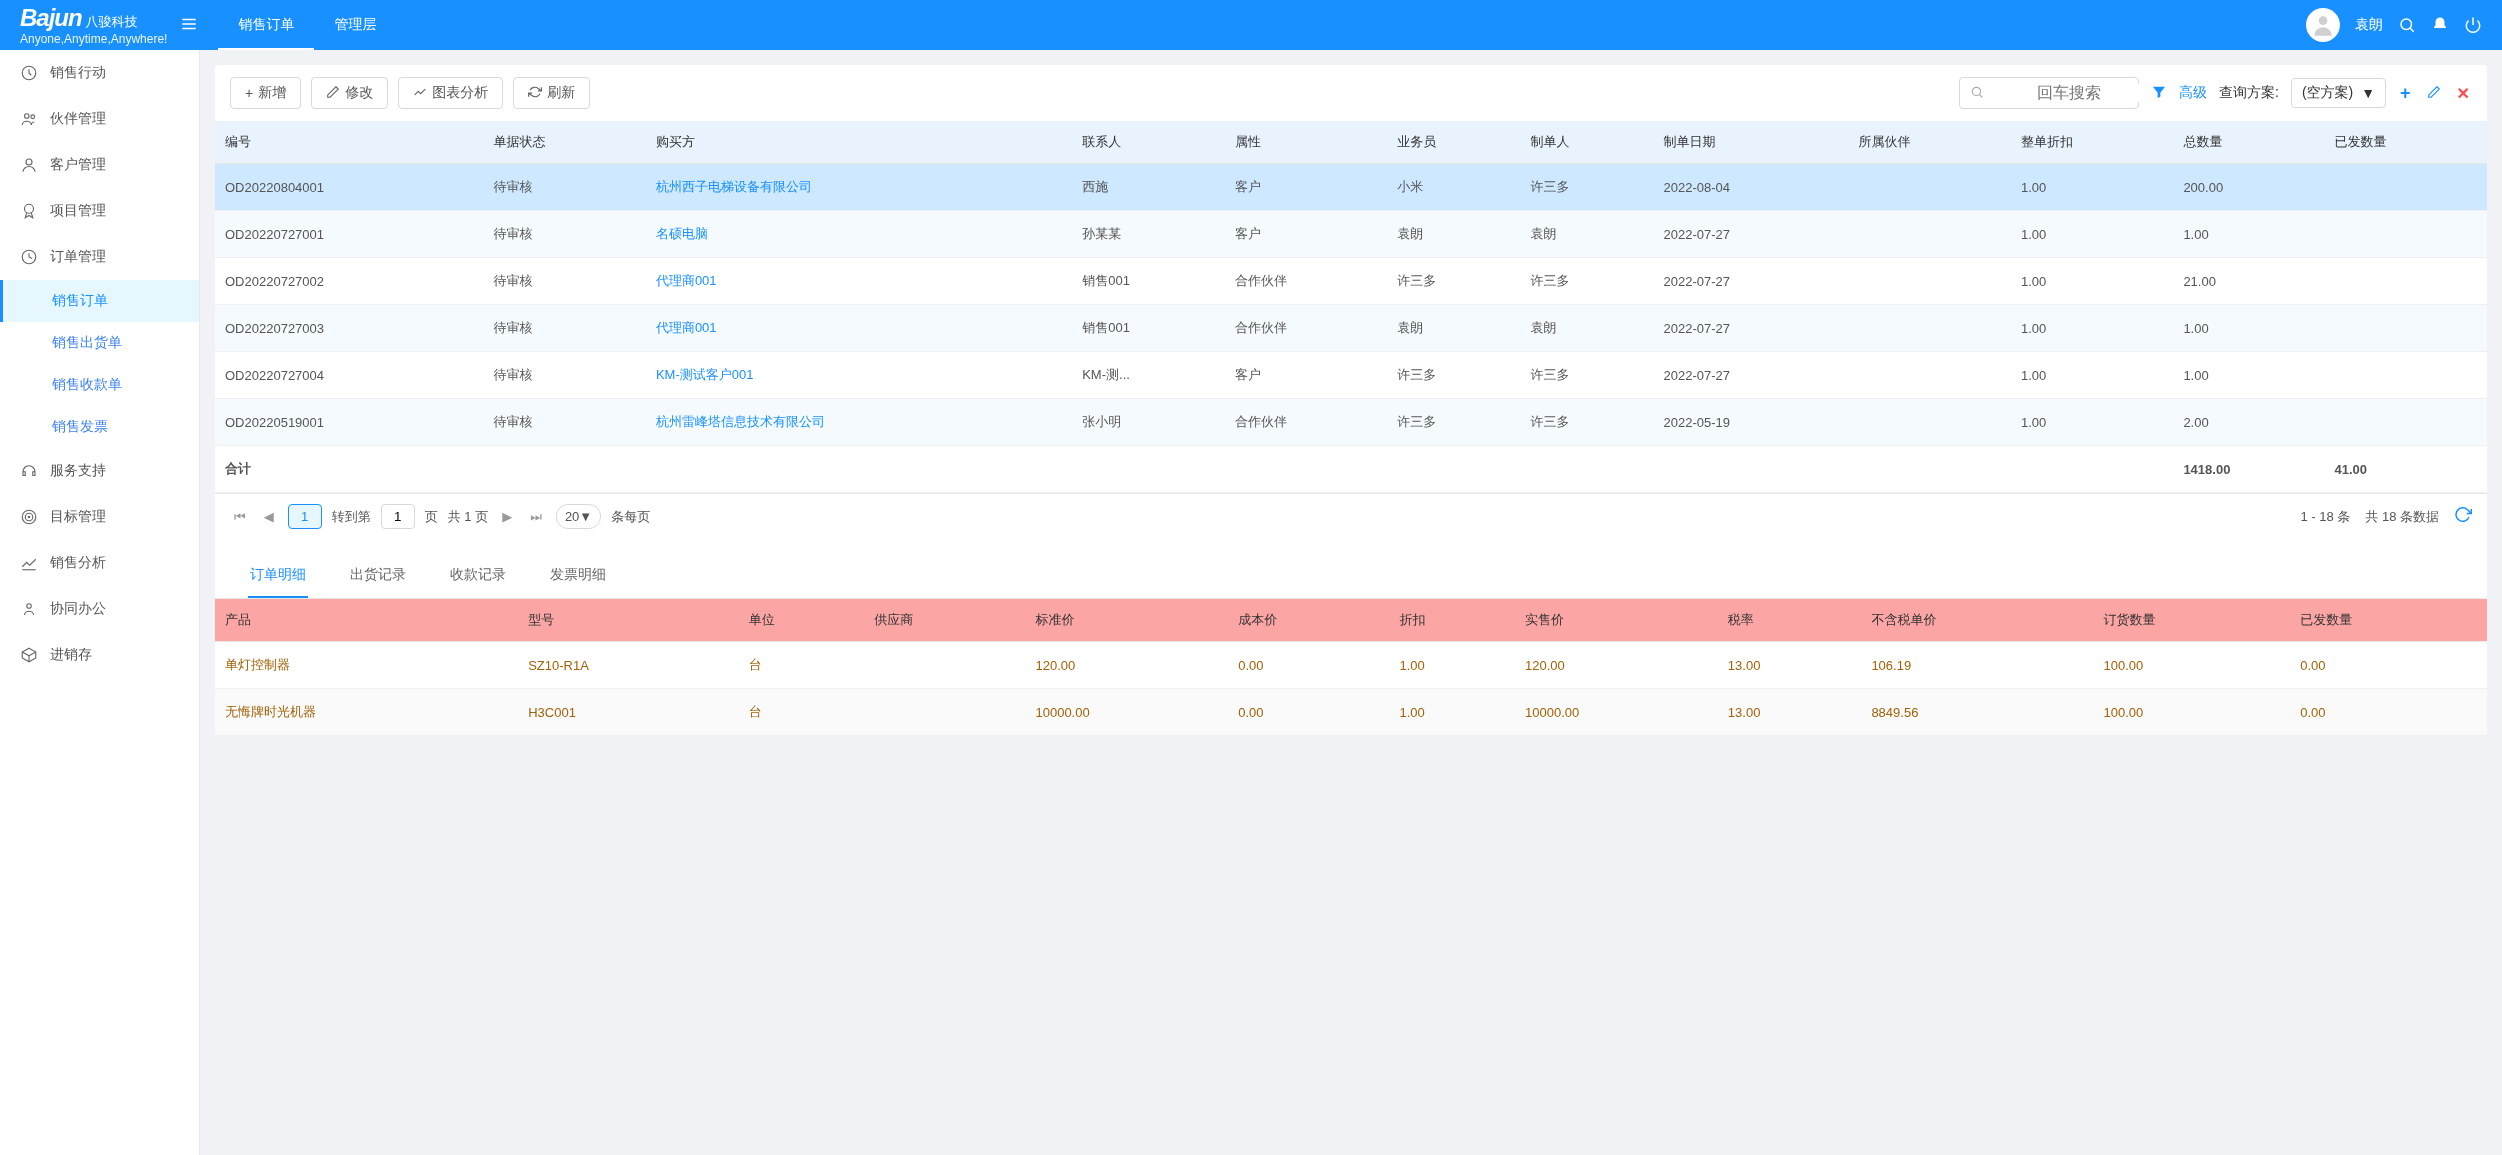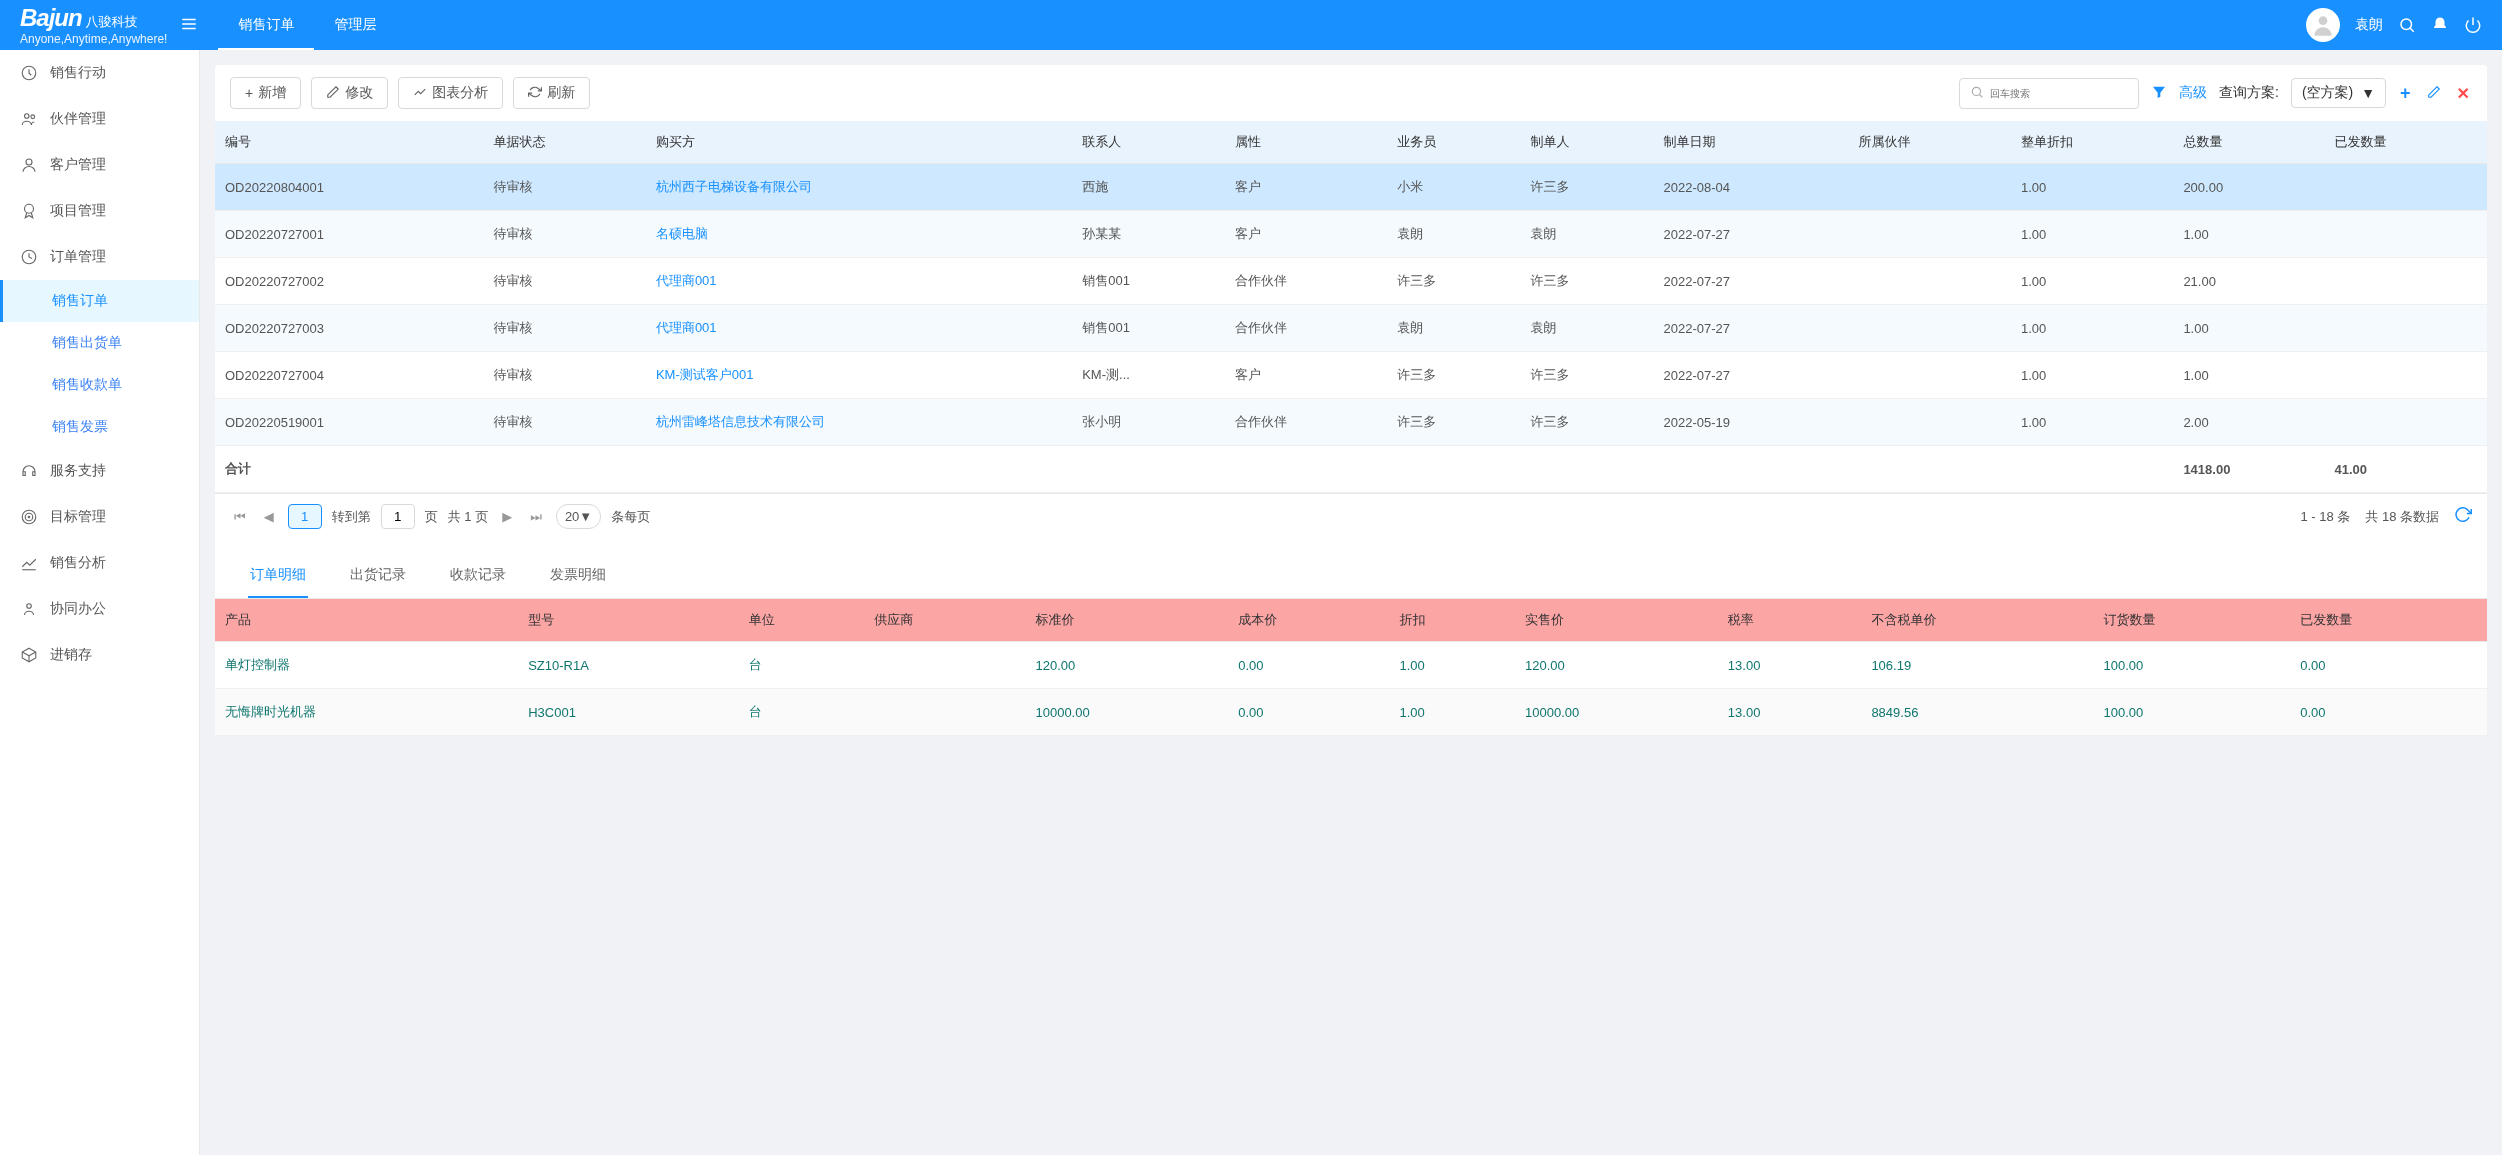--- a/index.html
+++ b/index.html
@@ -24,21 +24,21 @@
 .side-sub { padding:12px 20px 12px 52px; cursor:pointer; color:#3b82f6; }
 .side-sub.active { background:#e6f7ff; color:#1890ff; border-left:3px solid #1890ff; padding-left:49px; }
 .side-icon { width:18px; height:18px; display:flex; align-items:center; justify-content:center; }
 
 .main { flex:1; background:#f0f2f5; overflow:auto; padding:15px; }
 .panel { background:#fff; border-radius:4px; }
 .toolbar { display:flex; align-items:center; padding:12px 15px; gap:10px; }
 .btn { display:inline-flex; align-items:center; gap:5px; padding:6px 14px; border:1px solid #d9d9d9; border-radius:4px; background:#fff; cursor:pointer; font-size:14px; color:#555; }
 .toolbar-right { margin-left:auto; display:flex; align-items:center; gap:12px; }
 .search-box { display:flex; align-items:center; gap:6px; border:1px solid #d9d9d9; border-radius:4px; padding:6px 10px; width:180px; }
-.search-box input { border:none; outline:none; flex:1; font-size:10px; }
+.search-box input { border:none; outline:none; flex:1; font-size:16px;margin-left:47px; }
 .link-blue { color:#1890ff; cursor:pointer; }
 .select-like { display:inline-flex; align-items:center; gap:8px; border:1px solid #d9d9d9; border-radius:4px; padding:5px 10px; cursor:pointer; }
 .icon-action { cursor:pointer; padding:2px; }
 
 .tbl { width:100%; border-collapse:collapse; }
 .tbl th { background:#e8f3fd; padding:12px 10px; text-align:left; font-weight:500; color:#333; font-size:13px; border-bottom:1px solid #e8e8e8; }
 .tbl td { padding:14px 10px; border-bottom:1px solid #f0f0f0; font-size:13px; color:#555; }
 .tbl tbody tr:nth-child(even) { background:#f5fafe; }
 .tbl tbody tr.selected { background:#cde8ff !important; }
 .tbl .link { color:#1890ff; cursor:pointer;text-align:center; }
@@ -51,21 +51,21 @@
 .page-size { display:flex; align-items:center; border:1px solid #d9d9d9; border-radius:12px; padding:4px 8px; cursor:pointer; }
 .pager-right { margin-left:auto; display:flex; align-items:center; gap:15px; }
 .refresh-icon { color:#1890ff; cursor:pointer; }
 
 .detail-tabs { display:flex; gap:40px; padding:0 33px; border-bottom:1px solid #e8e8e8; margin-top:15px; }
 .detail-tab { padding:12px 2px; cursor:pointer; color:#666; }
 .detail-tab.active { color:#1890ff; border-bottom:2px solid #1890ff; }
 
 .tbl2 { width:100%; border-collapse:collapse; }
 .tbl2 th { background:#fca5a5; padding:12px 10px; text-align:left; font-weight:500; font-size:13px; border-bottom:1px solid #e8e8e8; }
-.tbl2 td { padding:14px 10px; border-bottom:1px solid #f0f0f0; font-size:13px; color:#0f766e; }
+.tbl2 td { padding:14px 10px; border-bottom:1px solid #f0f0f0; font-size:13px; color:#a16207; }
 .tbl2 tbody tr:nth-child(even) { background:#fafafa; }
 .num-col { text-align:left; }
 </style>
 </head>
 <body>
 
 <div class="header">
   <div class="logo">
     <div>
       <span class="logo-text">Bajun</span>

